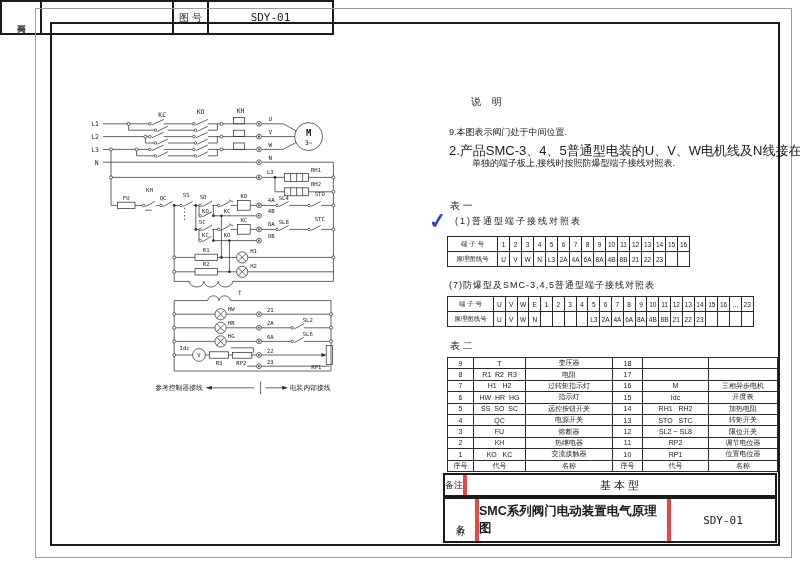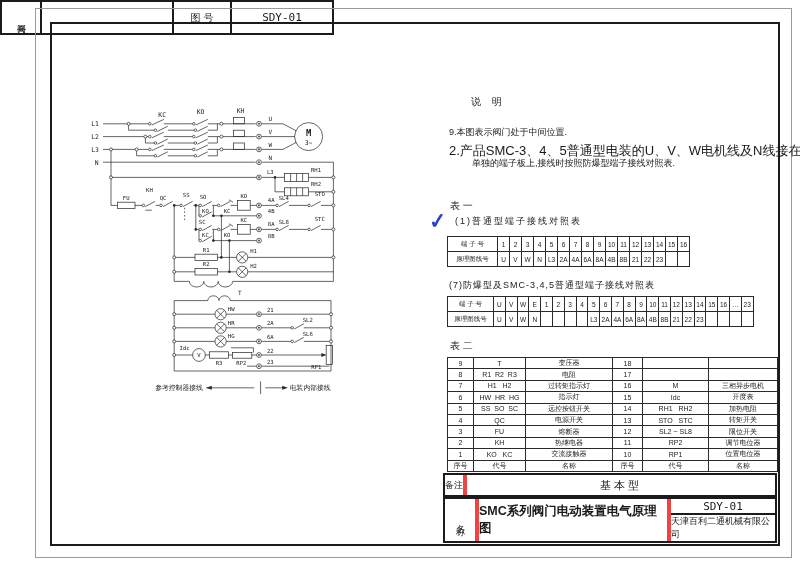--- a/index.html
+++ b/index.html
@@ -27,21 +27,21 @@
 
 <div id="page">
   <div class="abs outer-frame"></div>
   <div class="abs inner-frame"></div>
 
   <div class="hdr">
     <div style="width:38px;">
         <span class="vert" style="font-size:9px;">合同号</span>
       </div>
     <div style="width:132px;font-size:10px;"></div>
-    <div style="width:58px;font-size:10px;">图 号</div>
+    <div style="width:35px;font-size:10px;">图 号</div>
     <div style="flex:1;font-size:11px;font-family:'DejaVu Sans Mono',monospace;">SDY-01</div>
   </div>
 
   <svg class="abs" style="left:55px;top:95px;" width="380" height="380" viewBox="55 95 435 475">
     <g stroke="#2a2a2a" stroke-width="0.9" fill="none">
       <path d="M95,131H152M171,131H207M226,131H286 M95,147H152M171,147H207M226,147H286 M95,163H152M171,163H207M226,163H286 M95,179H286M294,179H383M383,179V328 M127,131V139M127,139H159M176,139H209M226,139H238M238,139V131 M148,147V155M148,155H159M176,155H209M226,155H238M238,155V147 M137,163V171M137,171H159M176,171H209M226,171H238M238,171V163 M293,131H320L337,140M293,147H335M293,163H320L337,154 M105,163V233M105,198H287M294,198H322M352,198H383M310,198V216M310,216H322M352,216H383 M105,233H113M135,233H144M161,233H166M183,233H191M208,233H215M231.5,233H238M254.5,233H263M279,233H287M293,233H311M327.5,233H351M367.5,233H383 M184,233V328M211,233V263 M215,233V246M233,233V246M231.5,246H287M243,246V298 M211,263H215M231.5,263H238M254.5,263H263M279,263H287M293,263H311M327.5,263H351M367.5,263H383 M215,263V277M233,263V277M231.5,277H287M253,277V316 M184,298H210M238,298H262M276,298H383 M184,316H210M238,316H262M276,316H383 M184,328H203M257,328H383 M186,369H235M249,369H287M293,369H378 M186,386H235M249,386H287M293,386H330M346,386H378 M186,403H235M249,403H287M293,403H330M346,403H378 M186,420H207M223,420H228M252,420H257M281,420H287M293,420H373 M275,434H287M293,434H378 M255,411H283M283,411V417 M148,239H156 M329.5,193V203M337,193V203M344.5,193V203M329.5,211V221M337,211V221M344.5,211V221"></path>
       <path d="M156,132.5L171,125.5M156,148.5L171,141.5M156,164.5L171,157.5 M211,132.5L226,125.5M211,148.5L226,141.5M211,164.5L226,157.5 M163,140.5L176,134M163,156.5L176,150M163,172.5L176,166 M213,140.5L226,134M213,156.5L226,150M213,172.5L226,166 M148,234.5L160,228M170,234.5L182,228M195,234.5L207,228M219,234.5L231,228M242,234.5L254,228M252.5,226L257.5,229M315,234.5L327,228M355,234.5L367,228 M219,247.5L231,241 M219,264.5L231,258M242,264.5L254,258M252.5,256L257.5,259M315,264.5L327,258M355,264.5L367,258 M219,278.5L231,271.5 M334,387.5L346,381M334,404.5L346,398"></path>
       <path d="M203,328a9,7 0 0 0 18,0a9,7 0 0 0 18,0a9,7 0 0 0 18,0 M226,352a7,6 0 0 1 14,0a7,6 0 0 1 14,0"></path>
       <path d="M184,352H226M254,352H380M184,352V440H380V352"></path>
       <path stroke-dasharray="2,2.5" d="M197,236V252"></path>
@@ -391,16 +391,15 @@
     <div style="width:18px;font-size:9px;">备注</div>
     <div style="flex:1;font-size:11px;letter-spacing:3px;">基本型</div>
   </div>
   <div class="tb" style="top:497px;height:46px;">
     <div style="width:30px;">
         <span class="vert" style="font-size:9px;letter-spacing:3px;">名称</span>
       </div>
     <div style="width:192px;font-size:12.5px;font-weight:bold;">SMC系列阀门电动装置电气原理图</div>
     <div style="flex:1;flex-direction:column;align-items:stretch;">
       <div style="flex:1;display:flex;align-items:center;justify-content:center;font-size:11px;font-family:'DejaVu Sans Mono',monospace;">SDY-01</div>
-      <div style="flex:1;display:flex;align-items:center;justify-content:center;font-size:9px;border-top:2px solid #1b1b1b;">天津百利二通机械有限公司</div>
     </div>
   </div>
 </div>
 
 </body></html>

